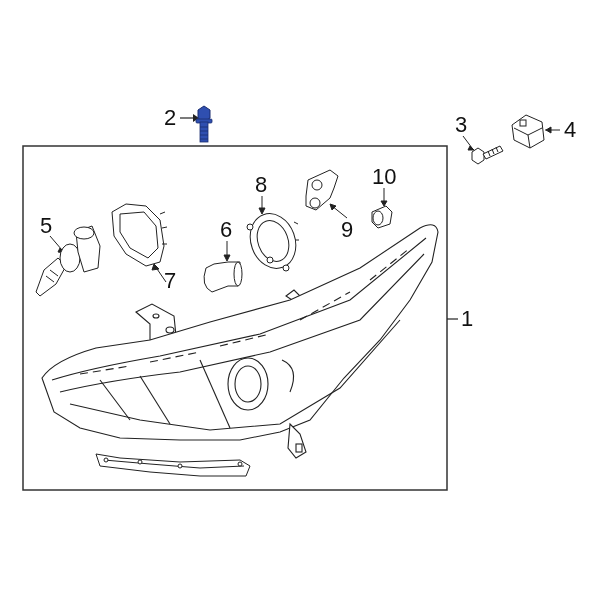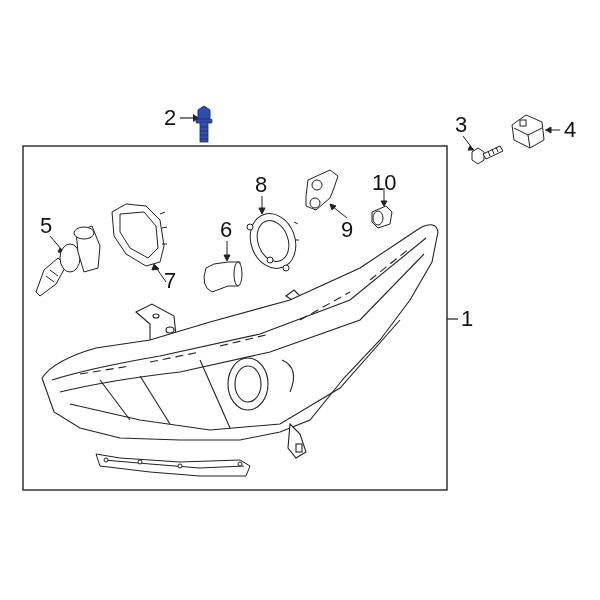--- a/index.html
+++ b/index.html
@@ -144,15 +144,15 @@
 
   <span class="callout" style="left:461px; top:308px;">1</span>
   <span class="callout" style="left:164px; top:107px;">2</span>
   <span class="callout" style="left:455px; top:114px;">3</span>
   <span class="callout" style="left:564px; top:119px;">4</span>
   <span class="callout" style="left:40px; top:215px;">5</span>
   <span class="callout" style="left:220px; top:219px;">6</span>
   <span class="callout" style="left:164px; top:270px;">7</span>
   <span class="callout" style="left:255px; top:174px;">8</span>
   <span class="callout" style="left:341px; top:219px;">9</span>
-  <span class="callout" style="left:372px; top:166px;margin-top:6px;">10</span>
+  <span class="callout" style="left:372px; top:166px;">10</span>
 
 </div>
 
 </body></html>

